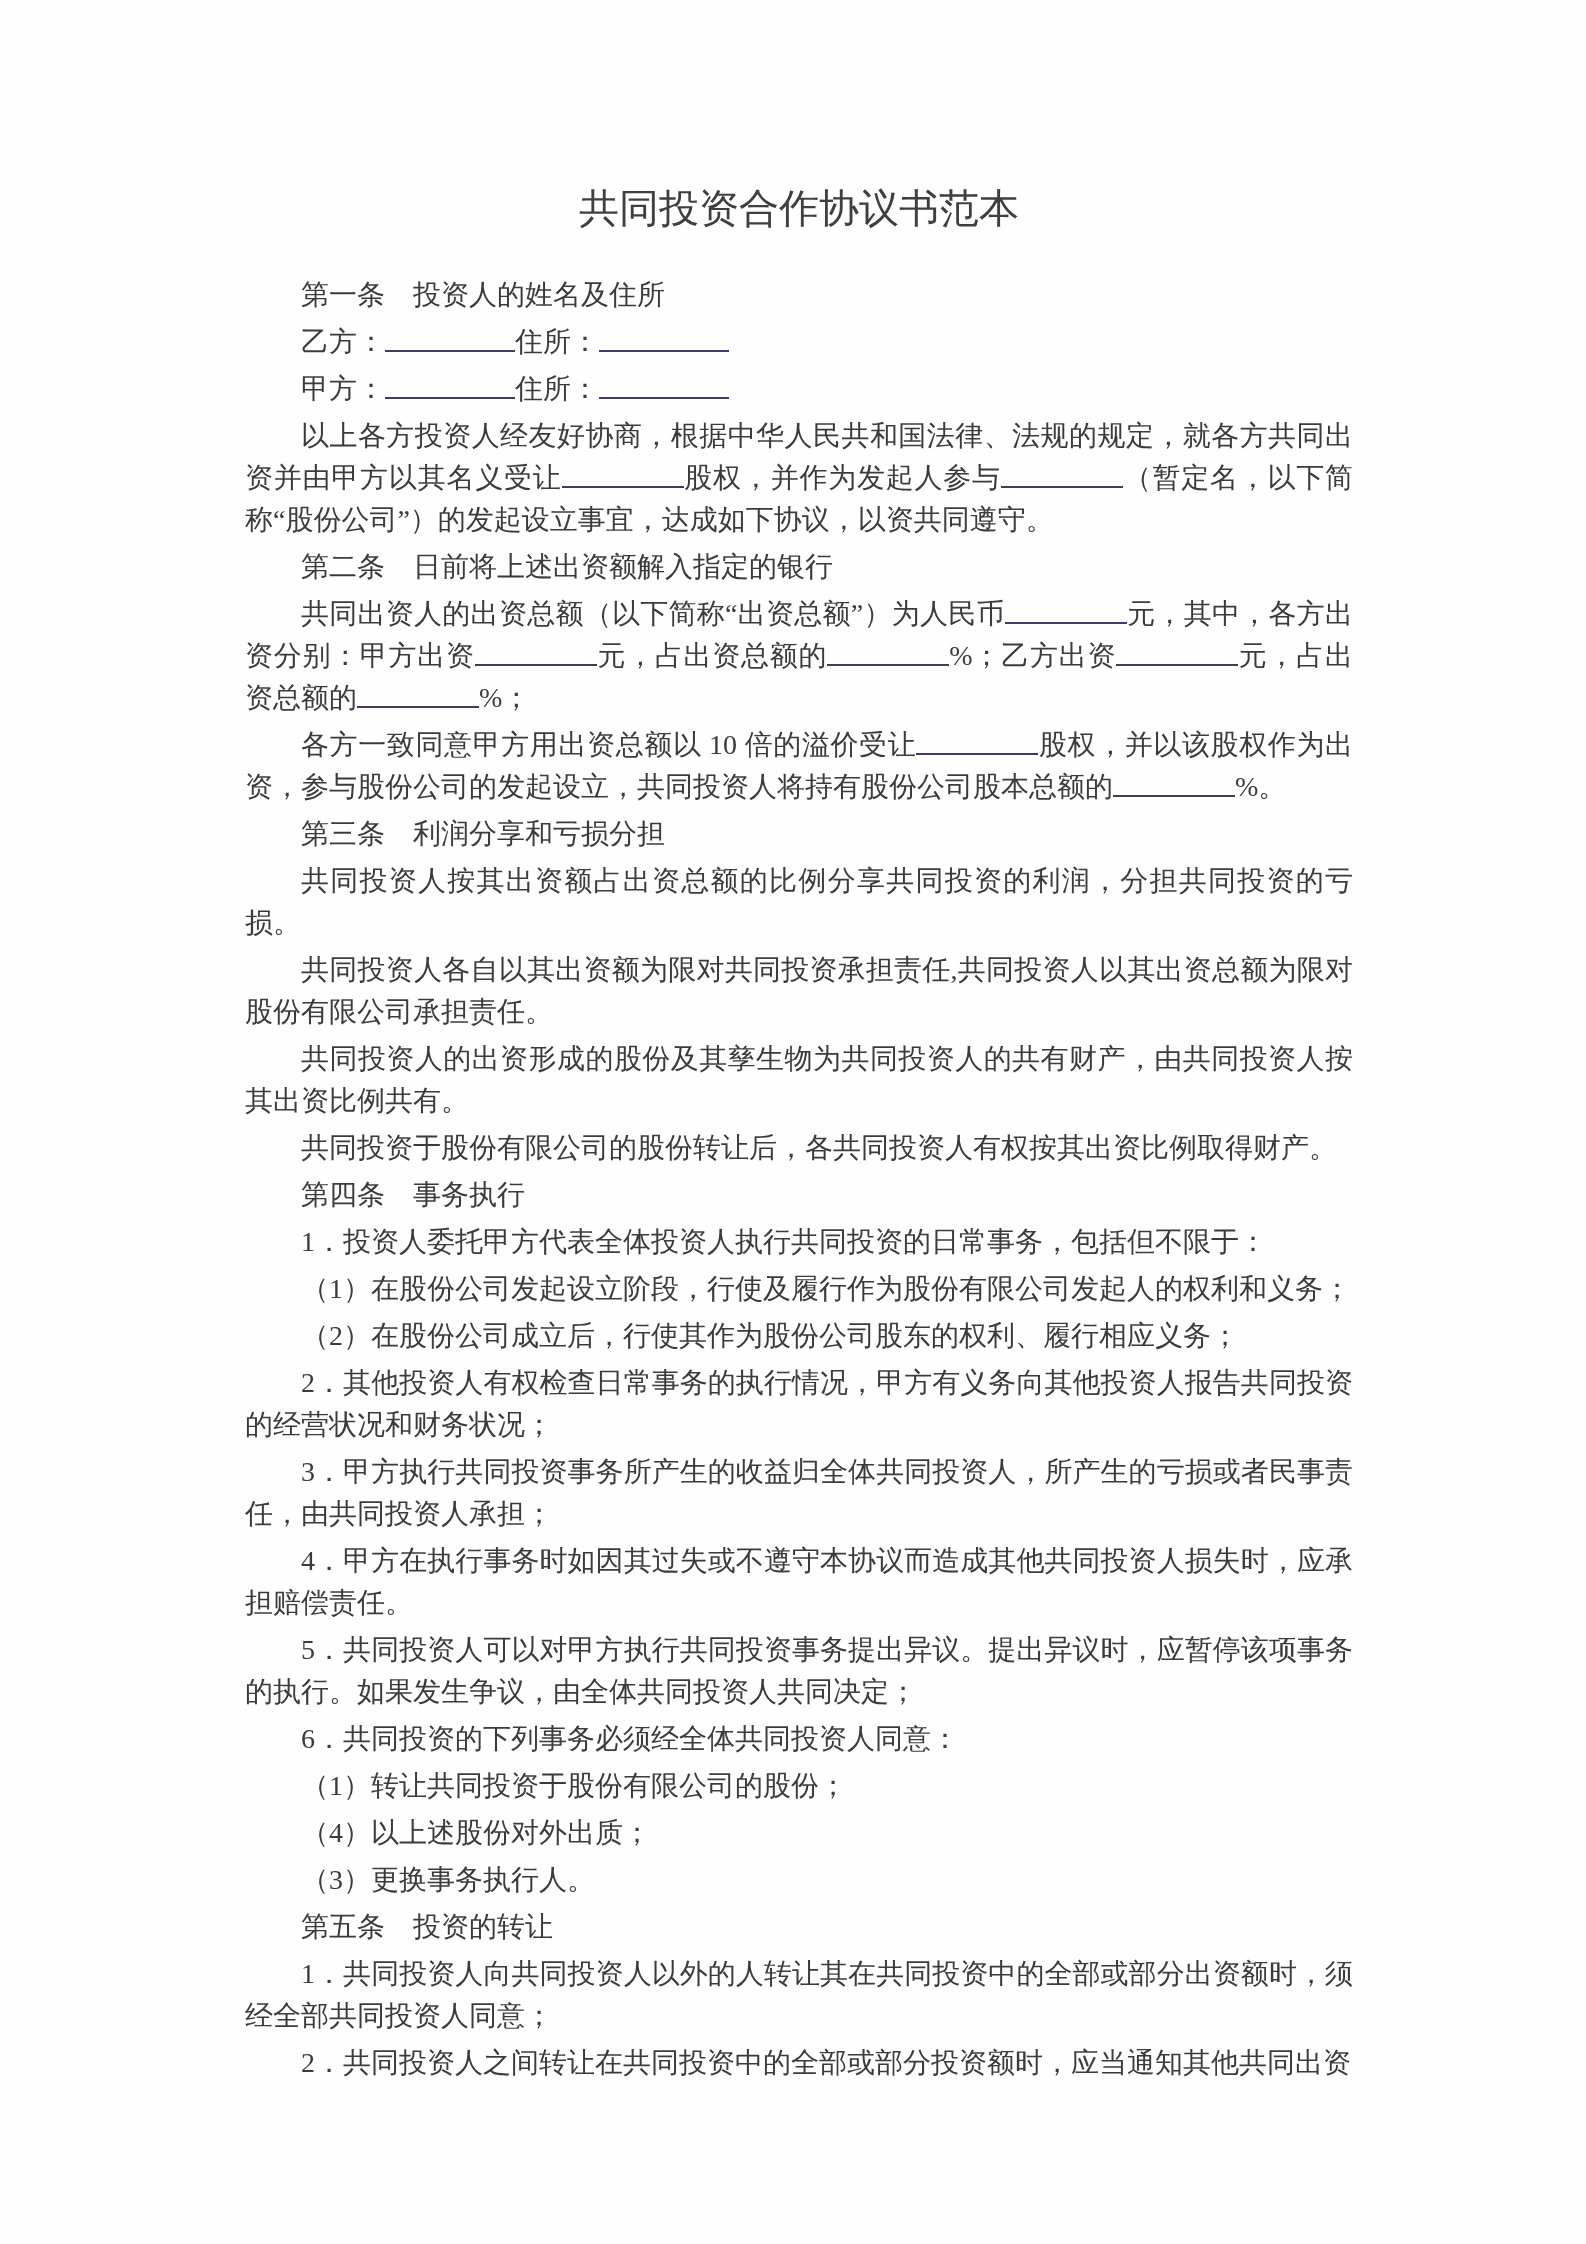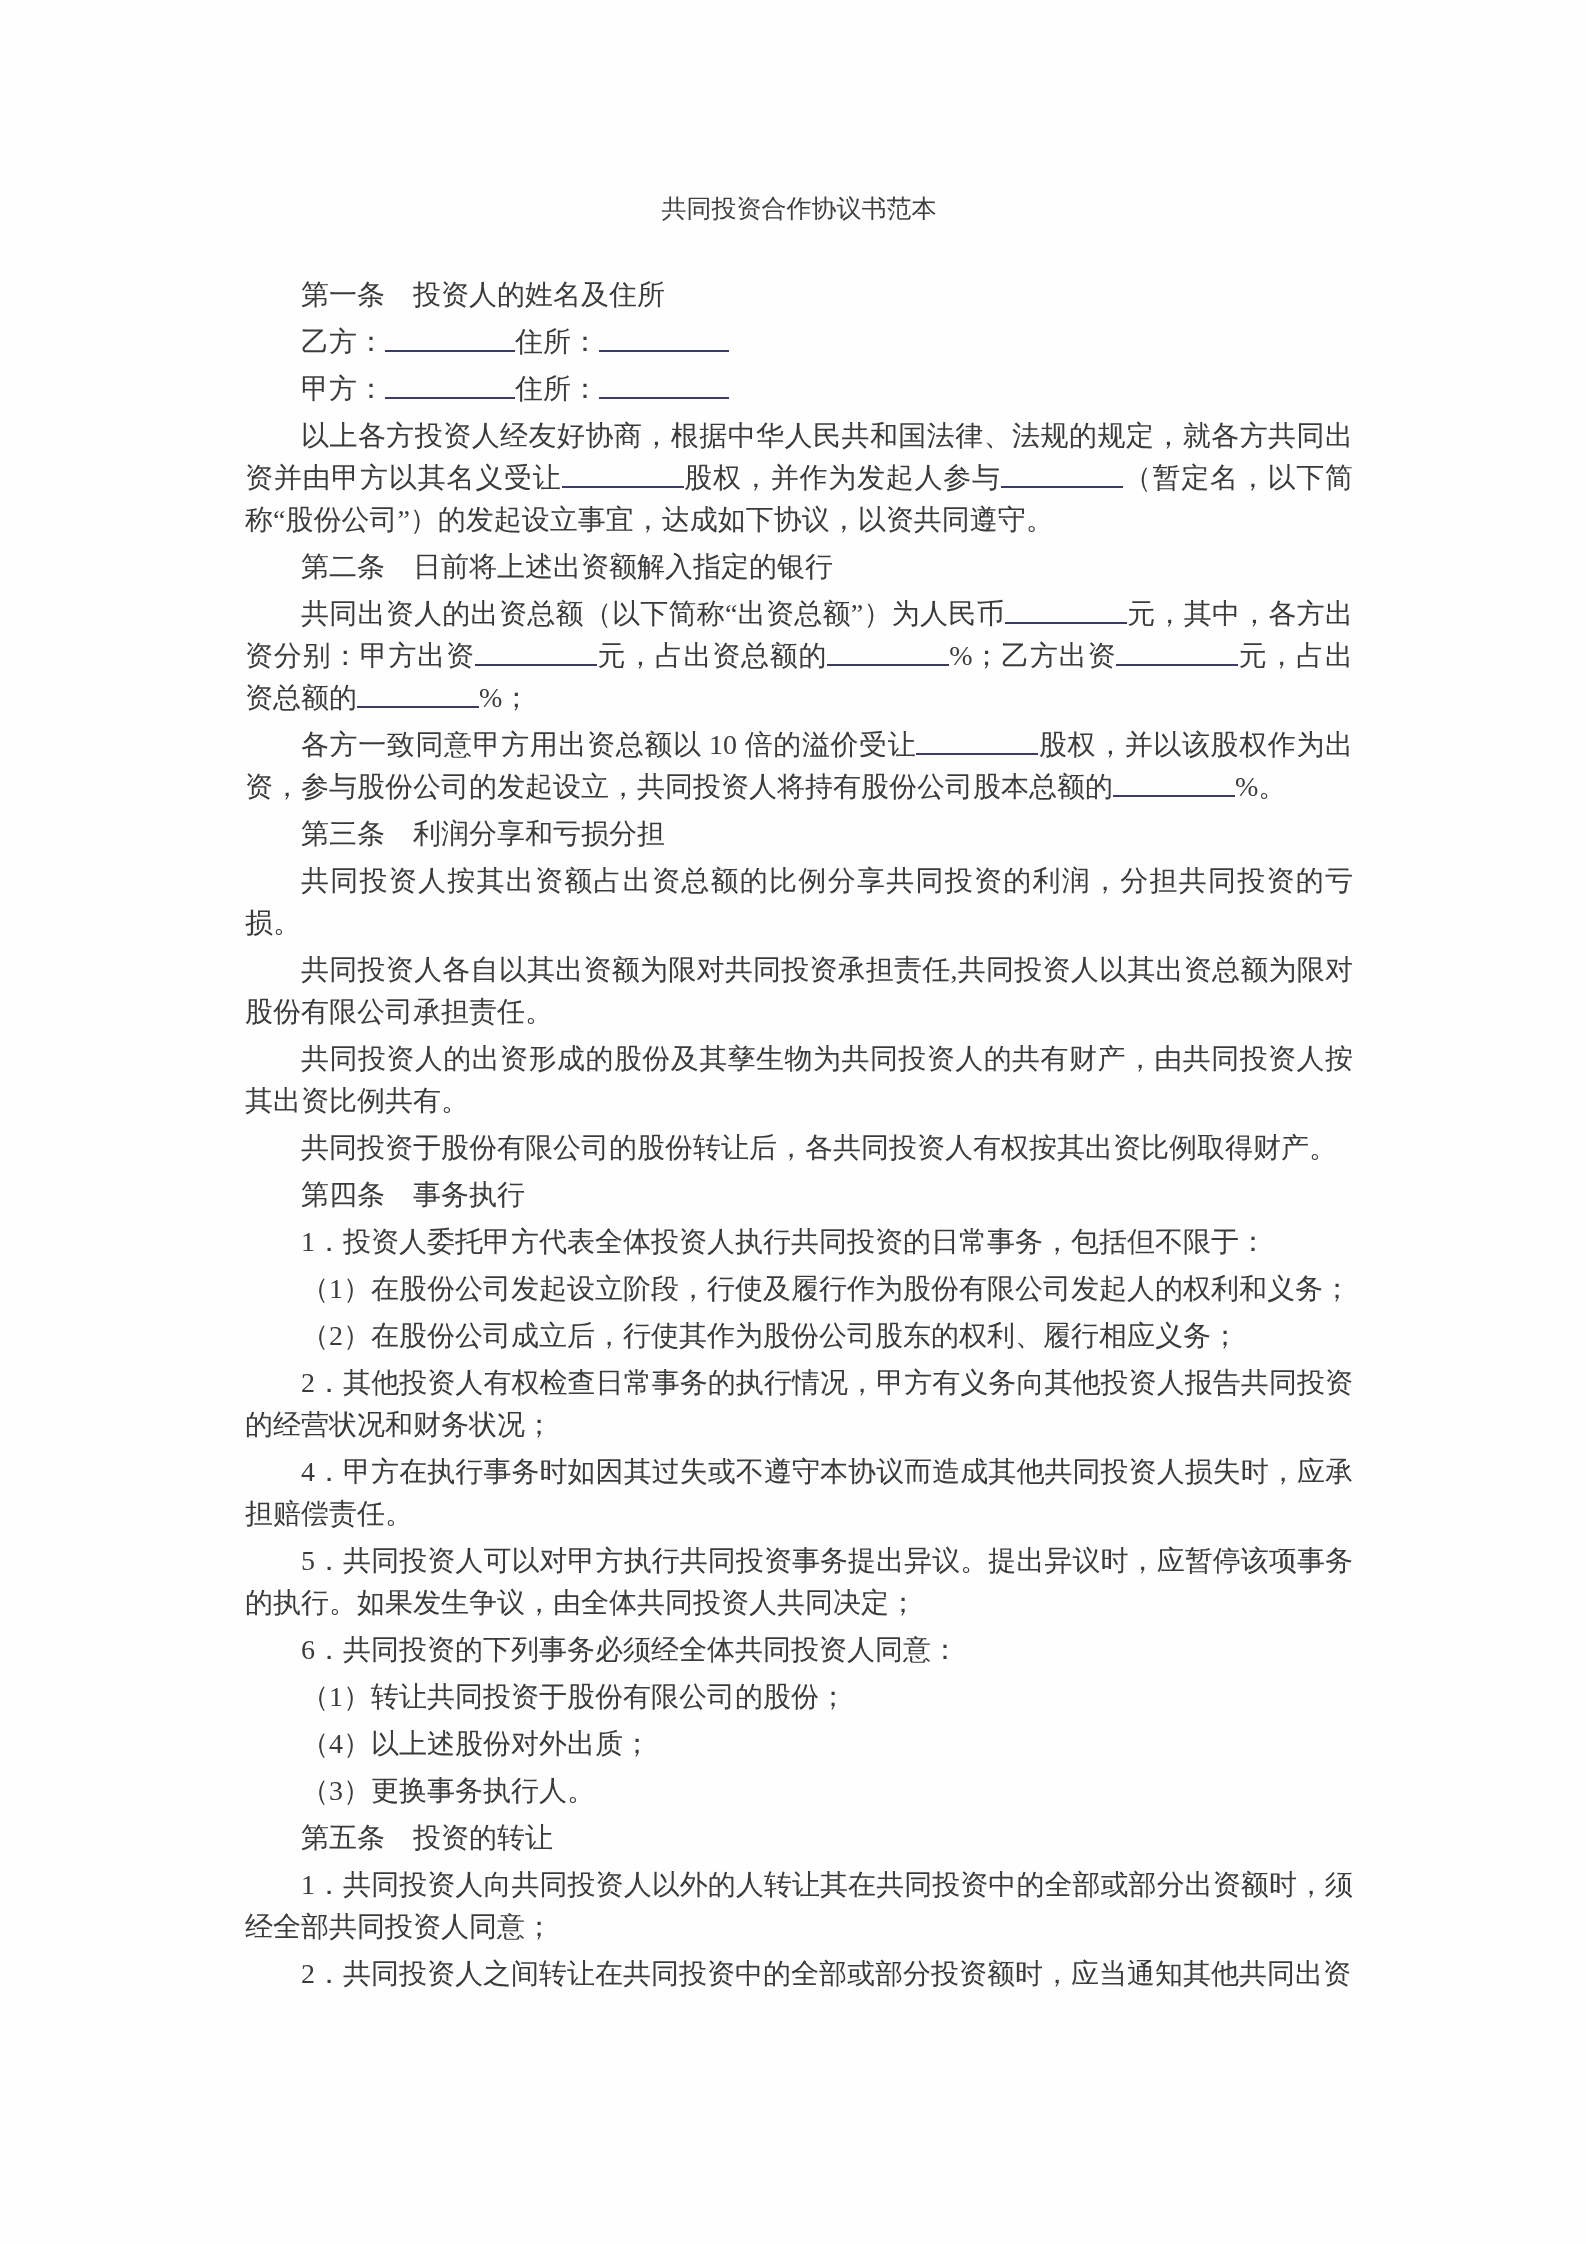--- a/index.html
+++ b/index.html
@@ -14,21 +14,21 @@
     box-sizing: border-box;
     background: #fefefe;
     color: #3b3b3b;
     padding: 186px 228px 0 240px;
     font-family: "Liberation Serif", "DejaVu Serif", serif;
     font-size: 28px;
     line-height: 42px;
     overflow: hidden;
   }
   .doc-title {
-    font-size: 25px;
+    font-size: 40px;
     font-weight: 400;
     text-align: center;
     text-indent: 0;
     margin: 0 0 42px 0;
     line-height: 46px;
     color: #3f3f3f;
   }
   .para {
     margin: 5px;
     text-indent: 2em;
@@ -59,20 +59,21 @@
       <p class="para heading"><span>第三条　利润分享和亏损分担</span></p>
       <p class="para body"><span>共同投资人按其出资额占出资总额的比例分享共同投资的利润，分担共同投资的亏损。</span></p>
       <p class="para body"><span>共同投资人各自以其出资额为限对共同投资承担责任,共同投资人以其出资总额为限对股份有限公司承担责任。</span></p>
       <p class="para body"><span>共同投资人的出资形成的股份及其孳生物为共同投资人的共有财产，由共同投资人按其出资比例共有。</span></p>
       <p class="para body"><span>共同投资于股份有限公司的股份转让后，各共同投资人有权按其出资比例取得财产。</span></p>
       <p class="para heading"><span>第四条　事务执行</span></p>
       <p class="para body"><span>1．投资人委托甲方代表全体投资人执行共同投资的日常事务，包括但不限于：</span></p>
       <p class="para body"><span>（1）在股份公司发起设立阶段，行使及履行作为股份有限公司发起人的权利和义务；</span></p>
       <p class="para body"><span>（2）在股份公司成立后，行使其作为股份公司股东的权利、履行相应义务；</span></p>
       <p class="para body"><span>2．其他投资人有权检查日常事务的执行情况，甲方有义务向其他投资人报告共同投资的经营状况和财务状况；</span></p>
+      <p class="para body"><span>3．甲方执行共同投资事务所产生的收益归全体共同投资人，所产生的亏损或者民事责任，由共同投资人承担；</span></p>
       <p class="para body"><span>4．甲方在执行事务时如因其过失或不遵守本协议而造成其他共同投资人损失时，应承担赔偿责任。</span></p>
       <p class="para body"><span>5．共同投资人可以对甲方执行共同投资事务提出异议。提出异议时，应暂停该项事务的执行。如果发生争议，由全体共同投资人共同决定；</span></p>
       <p class="para body"><span>6．共同投资的下列事务必须经全体共同投资人同意：</span></p>
       <p class="para body"><span>（1）转让共同投资于股份有限公司的股份；</span></p>
       <p class="para body"><span>（4）以上述股份对外出质；</span></p>
       <p class="para body"><span>（3）更换事务执行人。</span></p>
       <p class="para heading"><span>第五条　投资的转让</span></p>
       <p class="para body"><span>1．共同投资人向共同投资人以外的人转让其在共同投资中的全部或部分出资额时，须经全部共同投资人同意；</span></p>
       <p class="para body"><span>2．共同投资人之间转让在共同投资中的全部或部分投资额时，应当通知其他共同出资</span></p>
     </div>

